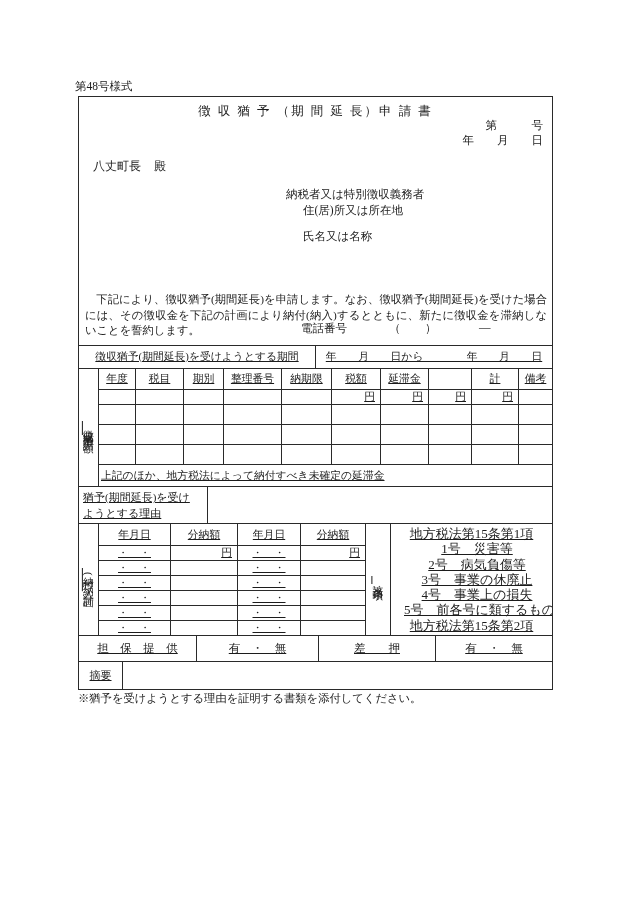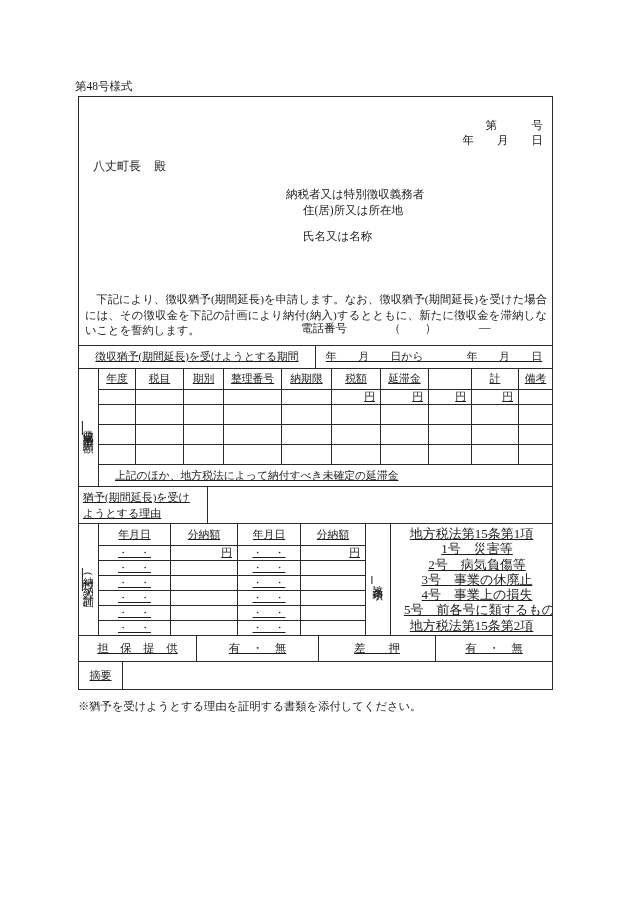--- a/index.html
+++ b/index.html
@@ -98,21 +98,21 @@
     font-size: 10.8px;
     letter-spacing: 2px;
     line-height: 1;
   }
   
   .period-tbl td { height: 23px; }
   
   .main-tbl .hdr td   { height: 21px; }
   .main-tbl .yen-row td { height: 13px; }
   .main-tbl .empty-row td { height: 20px; }
-  .main-tbl .footer-row td { height: 22px; text-align: left; padding-left: 16px; }
+  .main-tbl .footer-row td { height: 22px; text-align: left; padding-left: 2px; }
   .yen { text-align: right !important; padding-right: 5px !important; }
   
   .reason-tbl td { height: 37px; }
   .reason-tbl .reason-label {
     text-align: left;
     padding: 2px 4px;
     white-space: pre-line;
     line-height: 16px;
     font-size: 11px;
   }
@@ -129,34 +129,34 @@
   .clause-line.indent { padding-left: 11px; }
   
   .security-tbl td { height: 26px; font-size: 11.5px; }
   .remarks-tbl td { height: 28px; font-size: 11px; }
   
   .footnote {
     position: absolute;
     left: 78px;
     top: 691px;
     font-size: 11.3px;
-    margin-top: 8px;
   }
   .nowrap { white-space: nowrap; }
 </style>
 </head>
 <body>
 
 <div class="page">
 
   <div class="form-label">第48号様式</div>
 
   <div class="form-box">
 
     <div class="top-section">
+      <div class="title">徴 収 猶 予 （期 間 延 長）申 請 書</div>
       <div class="doc-no">第　　　号</div>
       <div class="doc-date">年　　月　　日</div>
       <div class="addressee">
         <span>八丈町長</span><span class="honorific">殿</span>
       </div>
       <div class="app-l1">納税者又は特別徴収義務者</div>
       <div class="app-l2">住(居)所又は所在地</div>
       <div class="app-l3">氏名又は名称</div>
       <div class="phone-line">
         <span class="phone-label">電話番号</span>

